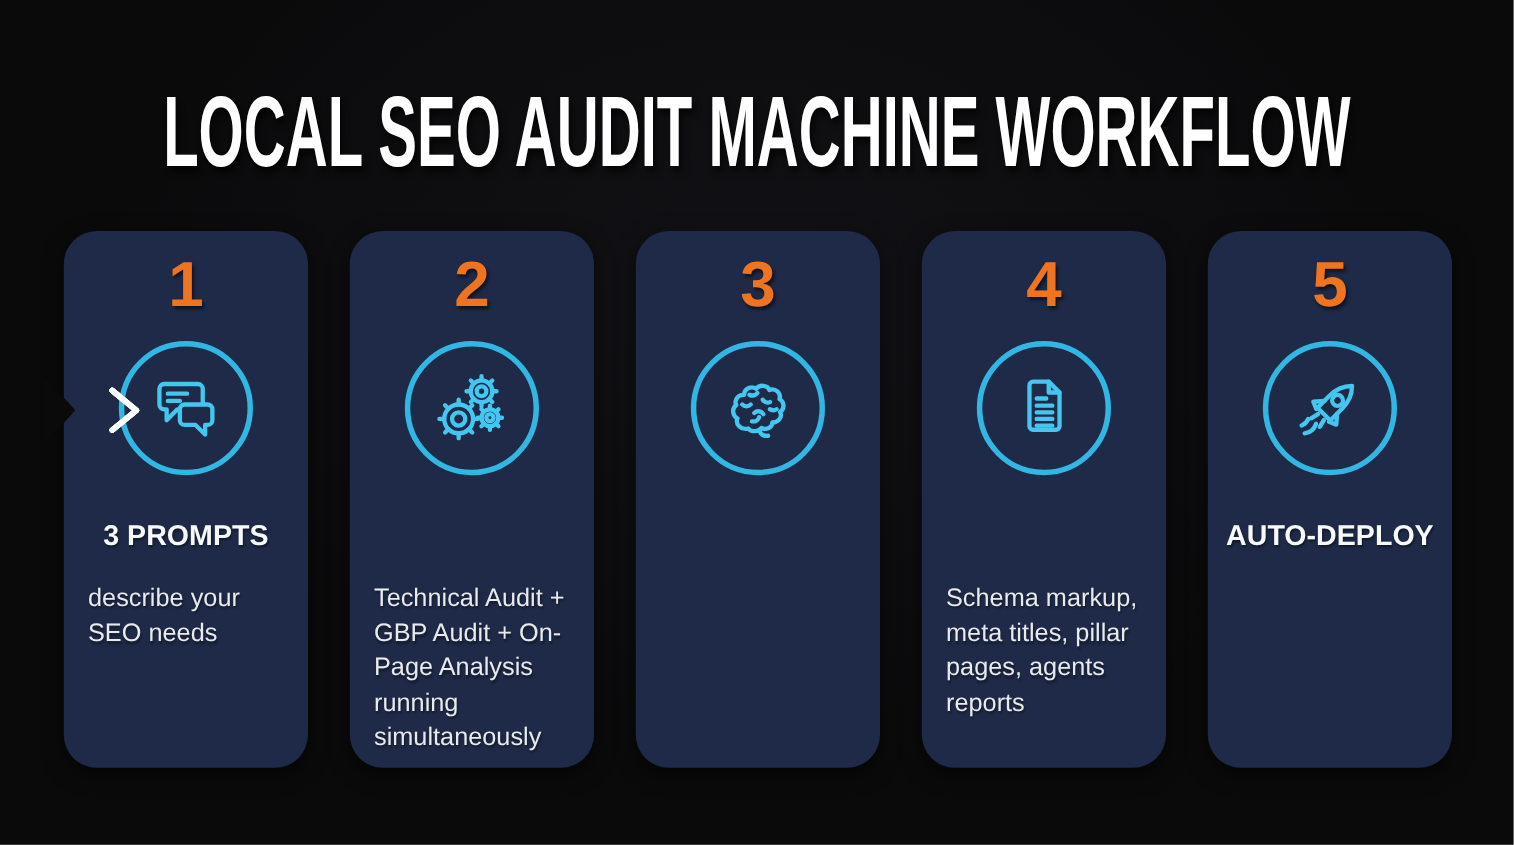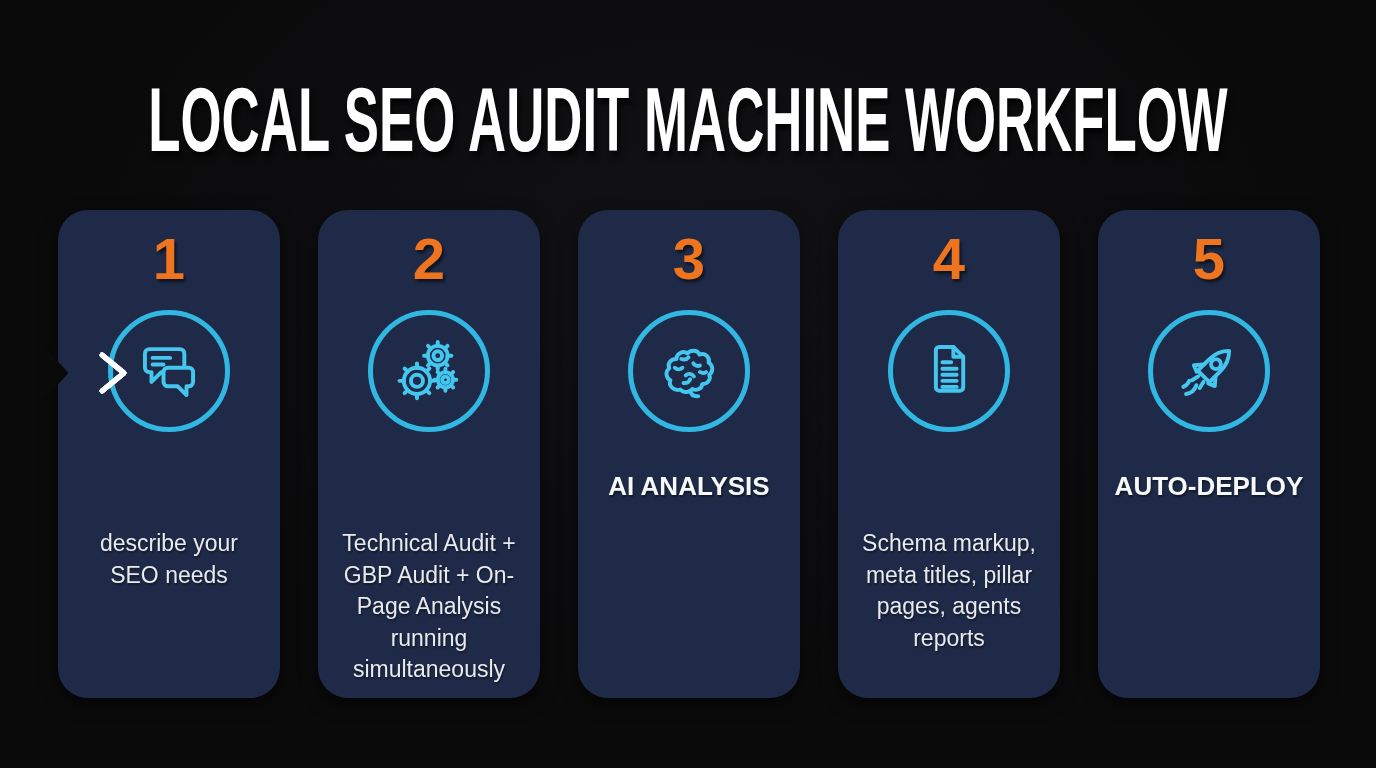--- a/index.html
+++ b/index.html
@@ -47,21 +47,21 @@
   .heading{
     position:absolute;top:244px;left:8px;right:8px;margin:0;
     min-height:64px;display:flex;align-items:center;justify-content:center;
     text-align:center;font-size:26px;line-height:1.18;font-weight:700;
     color:#f7f8f9;
     text-shadow:1px 2px 2px rgba(0,0,0,0.45);
   }
   .desc{
     position:absolute;top:318px;left:0;right:0;margin:0 auto;
     max-width:178px;
-    text-align:center;font-size:23px;line-height:1.37;font-weight:400;
+    font-size:23px;line-height:1.37;font-weight:400;
     color:#e8eaed;
     text-shadow:1px 2px 2px rgba(0,0,0,0.4);
   }
   .notch{
     position:absolute;top:342px;width:28px;height:62px;
     background:#0a0a0b;
     clip-path:polygon(0 0, 100% 50%, 0 100%);
   }
   .notch:nth-of-type(6){left:317px;}
   .notch:nth-of-type(7){left:577px;}
@@ -82,20 +82,21 @@
 
   <section class="card">
     <div class="num">1</div>
     <div class="circle">
       <svg viewBox="0 0 64 64">
         <path class="icon-stroke" d="M14 12h28a4 4 0 0 1 4 4v13a4 4 0 0 1-4 4H25l-9 9v-9h-2a4 4 0 0 1-4-4V16a4 4 0 0 1 4-4z"></path>
         <path class="icon-stroke" d="M17 20h16M17 26h10"></path>
         <path class="icon-fillbg" d="M31 29h19a4 4 0 0 1 4 4v9a4 4 0 0 1-4 4h-2v8l-8-8h-9a4 4 0 0 1-4-4v-9a4 4 0 0 1 4-4z"></path>
       </svg>
     </div>
+    <h2 class="heading">3 PROMPTS</h2>
     <p class="desc">describe your SEO needs</p>
   </section>
 
   <section class="card">
     <div class="num">2</div>
     <div class="circle">
       <svg viewBox="0 0 64 64">
         <g class="icon-stroke">
           <circle cx="21" cy="41" r="12"></circle>
           <circle cx="21" cy="41" r="5.5"></circle>
@@ -114,21 +115,20 @@
 
   <section class="card">
     <div class="num">3</div>
     <div class="circle">
       <svg viewBox="0 0 64 64">
         <path class="icon-stroke" d="M24 49c-6 1.5-11-3.5-9-8.5-4-2-5-8-1-11-2-4 1.5-9 6.5-8.5 0-5 6-8 10-5 3-4 10-3 11 1 5-2 10 2.5 8.5 7.5 4 2 4.5 8 .5 11 2 4-1.5 8.5-6.5 8.5 0 4-5 6.5-9 4.5-2.5 3.5-8.5 3.5-11 .5z"></path>
         <path class="icon-stroke" d="M33 50c1 4 3.5 5.5 7.5 5"></path>
         <path class="icon-stroke" d="M25 21c2.5 1 5 .5 6.5-1.5M19 29c2 2 5 2 7 0M29 36c2-2 5.5-2 7.5 1M36 25c1 2 4 3 6 2M27 43c3 .5 5.5-1 6-3.5M42 33c2 1 4 1 5.5 0"></path>
       </svg>
     </div>
-    <h2 class="heading">AI ANALYSIS</h2>
   </section>
 
   <section class="card">
     <div class="num">4</div>
     <div class="circle">
       <svg viewBox="0 0 64 64">
         <path class="icon-stroke" d="M23 10h13l9 9v28a3 3 0 0 1-3 3H23a3 3 0 0 1-3-3V13a3 3 0 0 1 3-3z"></path>
         <path class="icon-stroke" d="M36 10v9h9"></path>
         <path class="icon-stroke" d="M26 24h8M26 30h13M26 35.5h13M26 41h13M26 46.5h13"></path>
       </svg>

